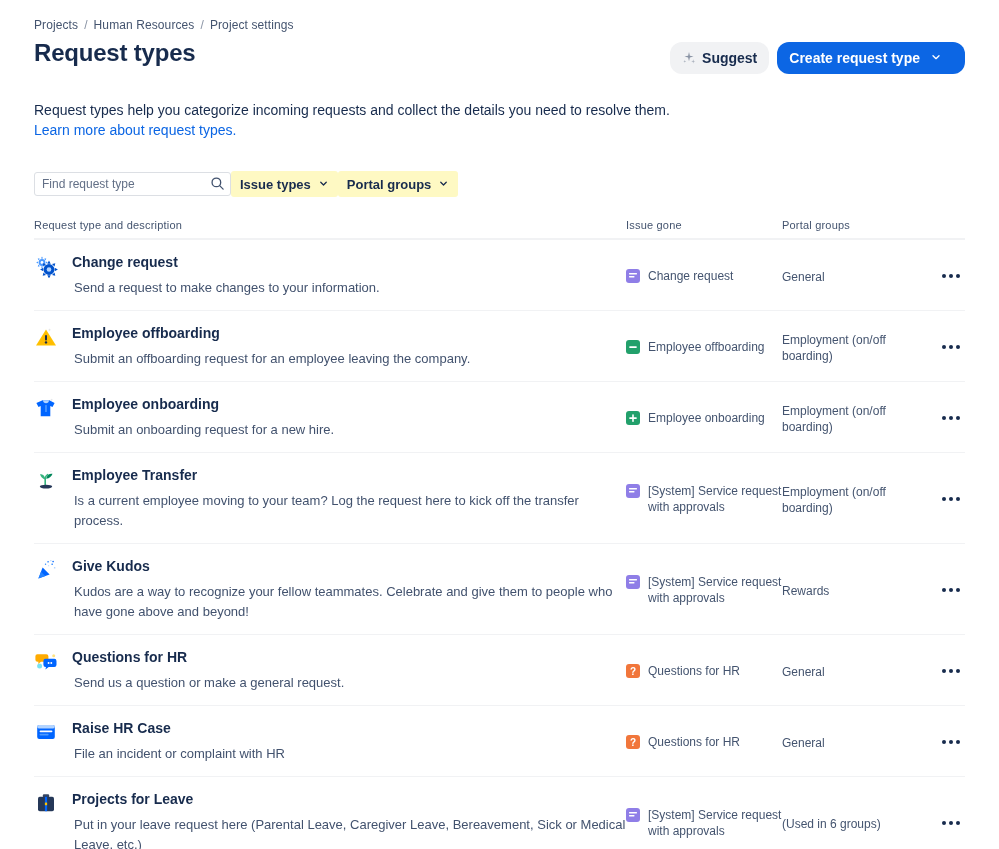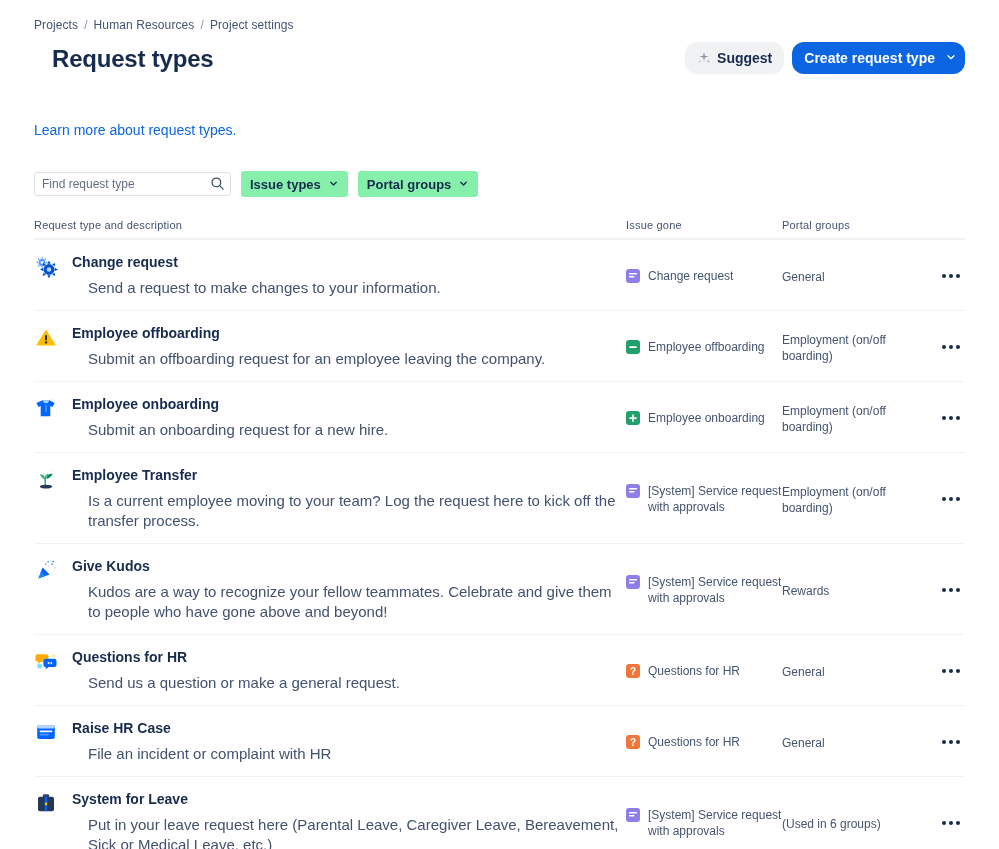--- a/index.html
+++ b/index.html
@@ -18,68 +18,67 @@
     font-size: 12px;
     color: #44546F;
     display: flex; align-items: flex-end; gap: 6px;
     letter-spacing: .1px;
   }
   .breadcrumb a { color: #44546F; text-decoration: none; }
   .breadcrumb .sep { color: #8993A4; }
 
   
   .title-row {
-    display: flex; align-items: flex-end; justify-content: space-between;
+    display: flex; align-items: flex-start; justify-content: space-between;
     margin-top: 6px;
-    margin-left: 18px;
   }
   h1.page-title {
     font-size: 24px; font-weight: 600; color: #172B4D;
     letter-spacing: -.2px; line-height: 30px;
   }
   .actions { display: flex; align-items: center; gap: 8px; margin-top: 4px; }
   .btn {
     display: inline-flex; align-items: center; gap: 6px;
     height: 32px; border-radius: 12px; border: none; cursor: pointer;
     font-family: inherit; font-size: 14px; font-weight: 600;
     padding: 0 12px; white-space: nowrap;
   }
   .btn-subtle { background: #F1F2F4; color: #172B4D; }
-  .btn-primary { background: #0C66E4; color: #ffffff; padding-right: 8px; }
+  .btn-primary { background: #0C66E4; color: #ffffff; padding-right: 23px; }
   .btn-primary .caret { margin-left: 4px; }
   .sparkle { width: 14px; height: 14px; display: inline-block; }
 
   
   .desc {
     margin-top: 26px;
     font-size: 14px; line-height: 20px; color: #172B4D;
     max-width: 700px;
   }
   .desc a { color: #0C66E4; text-decoration: none; font-weight: 400; }
 
   
-  .filters { display: flex; align-items: center; gap: 10px; margin-top: 31px; }
+  .filters { display: flex; align-items: center; margin-top: 31px; }
   .search-box {
     position: relative; width: 197px; height: 24px;
   }
   .search-box input {
     width: 100%; height: 100%;
     border: 1px solid #DCDFE4; border-radius: 3px;
     background: #fff; font-family: inherit; font-size: 12px;
     color: #172B4D; padding: 0 26px 0 7px; outline: none;
   }
   .search-box input::placeholder { color: #626F86; }
   .search-ico {
     position: absolute; right: 6px; top: 4px; width: 15px; height: 15px;
     pointer-events: none;
   }
   .pill {
     display: inline-flex; align-items: center; gap: 7px;
     height: 26px; padding: 0 9px;
-    background: #86efac; border: none; border-radius: 3px;
+    background: #fef9c3; border: none; border-radius: 3px;
     font-family: inherit; font-size: 13px; font-weight: 600; color: #172B4D;
     cursor: pointer;
   }
 
   
   .tbl { width: 931px; margin-top: 22px; }
   .thead {
     display: flex; align-items: flex-end;
     font-size: 11px; font-weight: 400; color: #44546F;
     letter-spacing: .2px;
@@ -101,22 +100,22 @@
   .row-main { display: flex; width: 592px; gap: 0; }
   .rt-icon {
     width: 24px; height: 24px; flex: 0 0 24px; margin-right: 14px; margin-top: 1px;
   }
   .rt-text { flex: 1; }
   .rt-name {
     font-size: 14px; font-weight: 600; color: #172B4D;
     line-height: 18px; cursor: pointer;
   }
   .rt-desc {
-    font-size: 15px; color: #42526E; line-height: 20px;
-    margin-top: 7px; margin-left: 16px; max-width: 560px;
+    font-size: 13px; color: #42526E; line-height: 20px;
+    margin-top: 7px; margin-left: 2px; max-width: 560px;
   }
   .cell-issue {
     width: 156px; display: flex; gap: 8px; align-items: flex-start;
     font-size: 12px; color: #44546F; line-height: 16px; padding-top: 1px;
   }
   .it-badge {
     width: 14px; height: 14px; border-radius: 3px; flex: 0 0 14px;
     display: inline-flex; align-items: center; justify-content: center;
     margin-top: 1px;
   }
@@ -163,21 +162,21 @@
         <span class="caret">
           <svg width="12" height="12" viewBox="0 0 16 16">
               <path d="M4 6.2l4 4 4-4" stroke="#fff" stroke-width="1.8" fill="none" stroke-linecap="round" stroke-linejoin="round"></path>
             </svg>
         </span>
       </button>
     </div>
   </div>
 
   <p class="desc">
-    <br>
+    <span>Request types help you categorize incoming requests and collect the details you need to resolve them.</span><br>
     <a href="#">Learn more about request types.</a>
   </p>
 
   <div class="filters">
     <div class="search-box">
       <input type="text" value="" placeholder="Find request type" style="">
       <span class="search-ico">
         <svg width="15" height="15" viewBox="0 0 16 16">
           <circle cx="6.8" cy="6.8" r="4.6" stroke="#42526E" stroke-width="1.4" fill="none"></circle>
           <path d="M10.3 10.3L14 14" stroke="#42526E" stroke-width="1.4" stroke-linecap="round"></path>
@@ -446,21 +445,21 @@
     </div>
         <div class="row">
       <div class="row-main">
         <span class="rt-icon"><svg viewBox="0 0 24 24" width="24" height="24">
         <rect x="8.9" y="3.2" width="6.2" height="3.4" rx="1" fill="#344563"></rect>
         <rect x="4" y="5.8" width="16" height="14.4" rx="1.8" fill="#253858"></rect>
         <rect x="10.9" y="5.8" width="2.2" height="14.4" fill="#0065FF"></rect>
         <rect x="10.9" y="11.6" width="2.2" height="2.6" fill="#FFC400"></rect>
       </svg></span>
         <div class="rt-text">
-          <div class="rt-name">System for Leave</div>
+          <div class="rt-name">Projects for Leave</div>
           <div class="rt-desc">Put in your leave request here (Parental Leave, Caregiver Leave, Bereavement, Sick or Medical Leave, etc.)</div>
         </div>
       </div>
       <div class="cell-issue">
         <span class="it-badge" style="background:#8F7EE7">
             <svg width="14" height="14" viewBox="0 0 14 14">
                 <rect x="3" y="4" width="8" height="1.5" rx=".4" fill="#fff"></rect>
                 <rect x="3" y="7" width="5.5" height="1.5" rx=".4" fill="#fff"></rect>
               </svg>
           </span>

